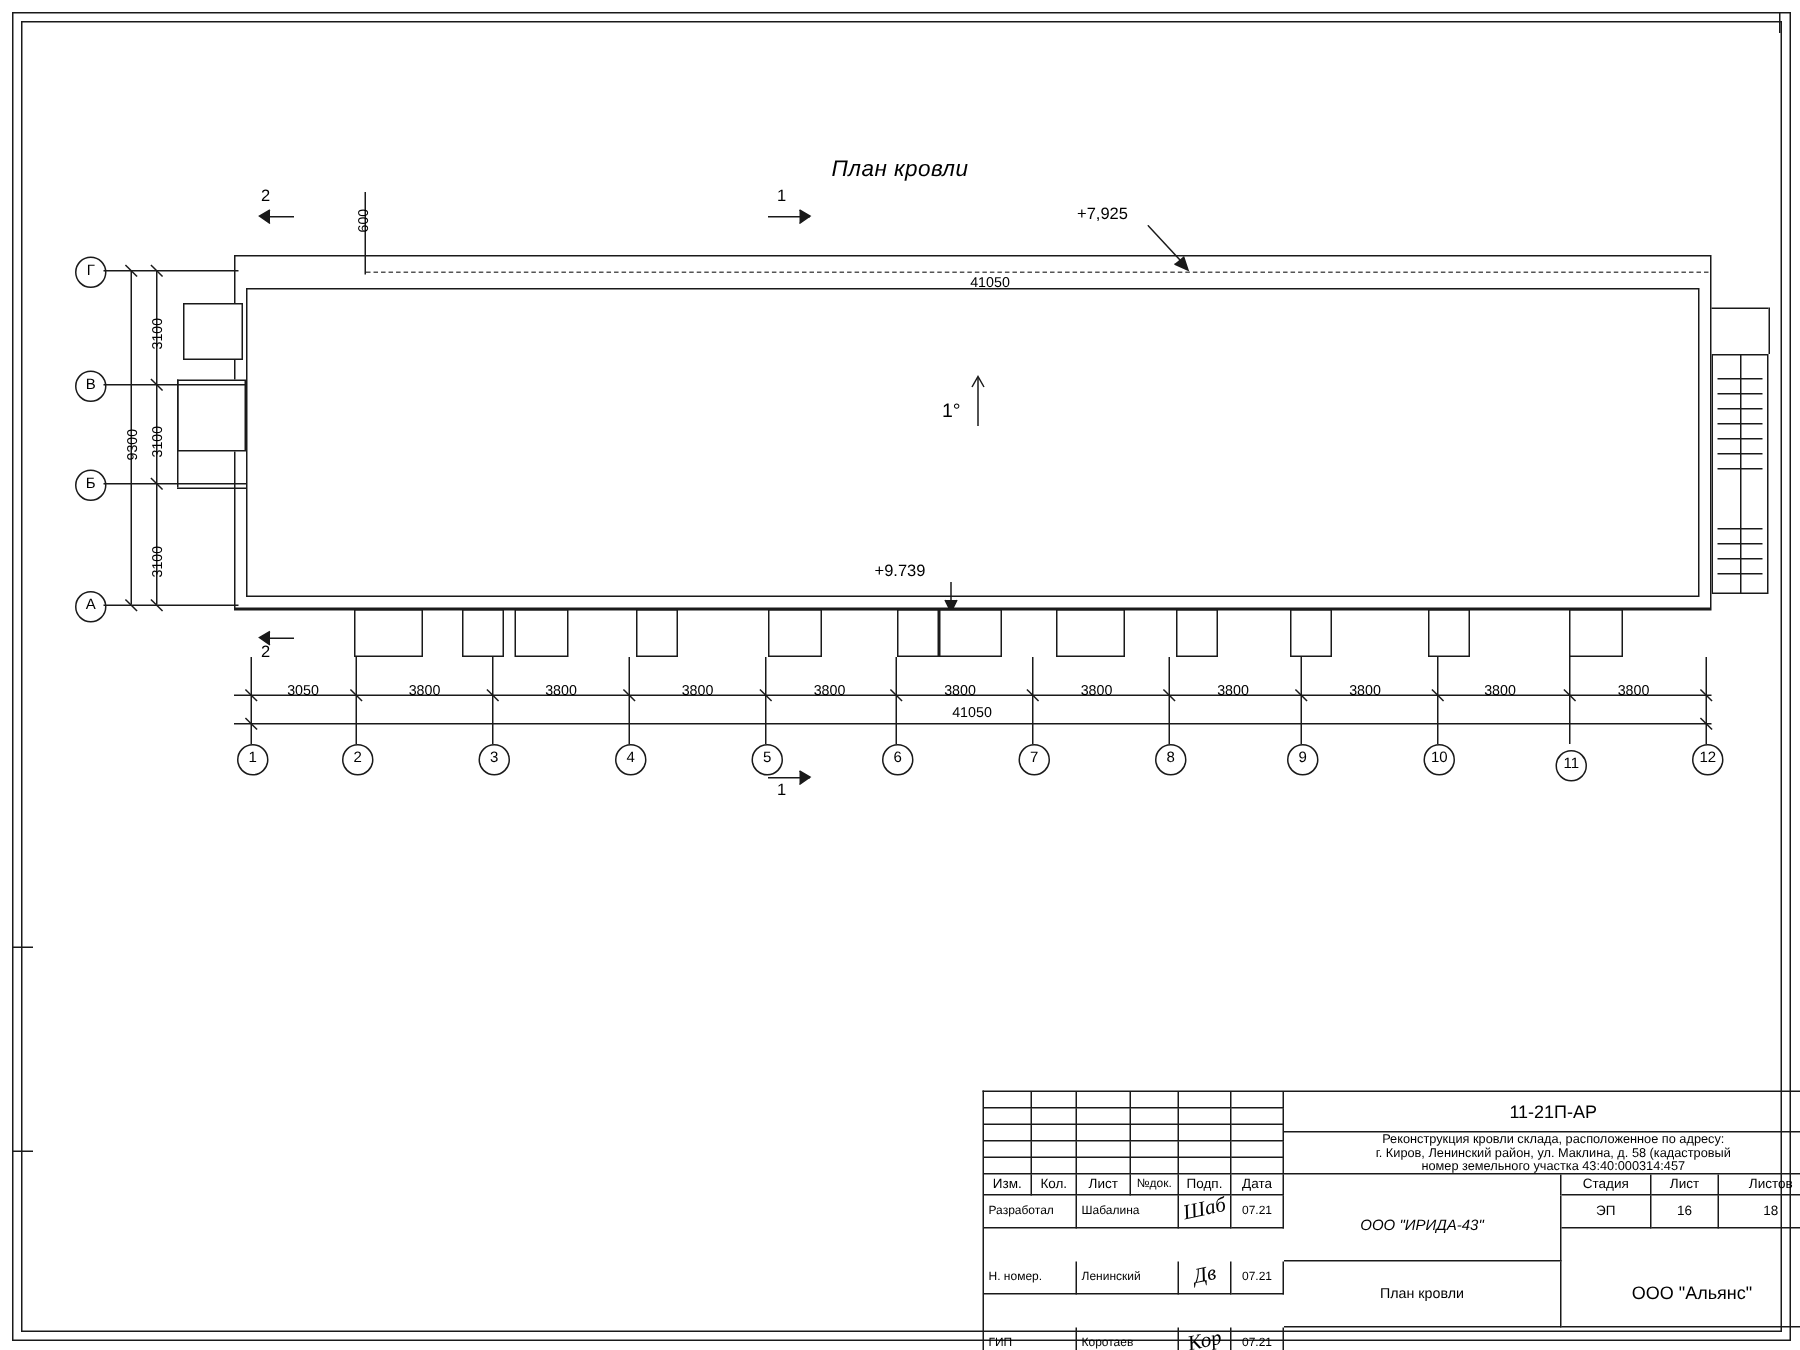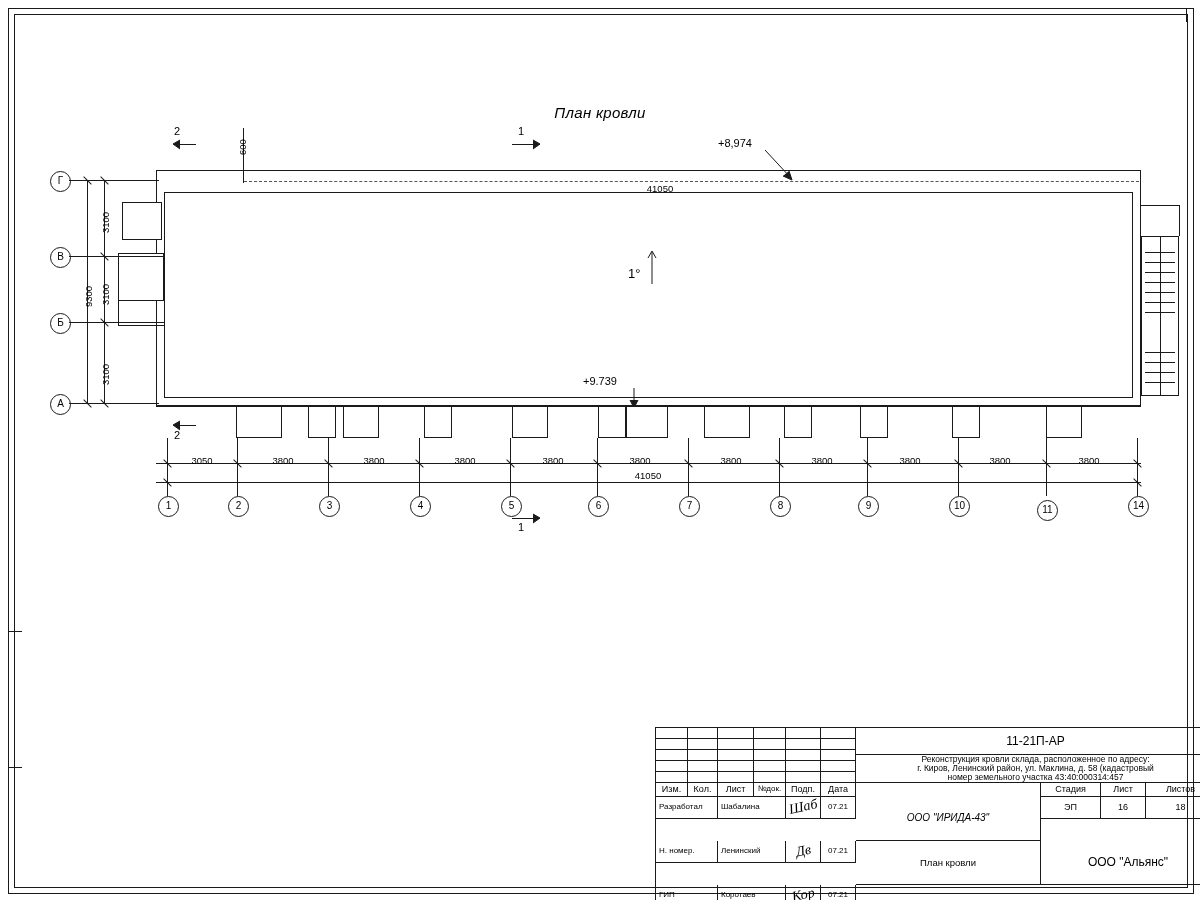--- a/index.html
+++ b/index.html
@@ -147,21 +147,21 @@
 
   <div class="dash-h" style="left:244px; top:181px; width:895px;"></div>
   <div class="txt txt-sm center" style="left:660px; top:184px;">41050</div>
 
   <div class="txt" style="left:628px; top:267px; font-size:13px;">1°</div>
   <svg class="arrow-svg" style="left:645px; top:248px;" width="14" height="36">
     <line x1="7" y1="36" x2="7" y2="4" stroke="#1a1a1a" stroke-width="1"></line>
     <polyline points="3,10 7,3 11,10" fill="none" stroke="#1a1a1a" stroke-width="1"></polyline>
   </svg>
 
-  <div class="txt" style="left:718px; top:138px;">+8,974</div>
+  <div class="txt" style="left:718px; top:138px;">+7,925</div>
   <svg class="arrow-svg" style="left:765px; top:150px;" width="32" height="34">
     <line x1="0" y1="0" x2="26" y2="28" stroke="#1a1a1a" stroke-width="1"></line>
     <polyline points="18,26 27,30 24,21" fill="#1a1a1a" stroke="#1a1a1a" stroke-width="1"></polyline>
   </svg>
 
   <div class="txt" style="left:583px; top:376px;">+9.739</div>
   <svg class="arrow-svg" style="left:627px; top:388px;" width="14" height="22">
     <line x1="7" y1="0" x2="7" y2="19" stroke="#1a1a1a" stroke-width="1"></line>
     <polyline points="3,12 7,20 11,12" fill="#1a1a1a" stroke="#1a1a1a" stroke-width="1"></polyline>
   </svg>
@@ -261,21 +261,21 @@
   <div class="axis-circle" style="left:228px; top:496px;">2</div>
   <div class="axis-circle" style="left:319px; top:496px;">3</div>
   <div class="axis-circle" style="left:410px; top:496px;">4</div>
   <div class="axis-circle" style="left:501px; top:496px;">5</div>
   <div class="axis-circle" style="left:588px; top:496px;">6</div>
   <div class="axis-circle" style="left:679px; top:496px;">7</div>
   <div class="axis-circle" style="left:770px; top:496px;">8</div>
   <div class="axis-circle" style="left:858px; top:496px;">9</div>
   <div class="axis-circle" style="left:949px; top:496px;">10</div>
   <div class="axis-circle" style="left:1037px; top:500px;">11</div>
-  <div class="axis-circle" style="left:1128px; top:496px;">14</div>
+  <div class="axis-circle" style="left:1128px; top:496px;">12</div>
 
   <div class="ln vl" style="left:167px; top:438px; height:58px;"></div>
   <div class="ln vl" style="left:237px; top:438px; height:58px;"></div>
   <div class="ln vl" style="left:328px; top:438px; height:58px;"></div>
   <div class="ln vl" style="left:419px; top:438px; height:58px;"></div>
   <div class="ln vl" style="left:510px; top:438px; height:58px;"></div>
   <div class="ln vl" style="left:597px; top:438px; height:58px;"></div>
   <div class="ln vl" style="left:688px; top:438px; height:58px;"></div>
   <div class="ln vl" style="left:779px; top:438px; height:58px;"></div>
   <div class="ln vl" style="left:867px; top:438px; height:58px;"></div>

